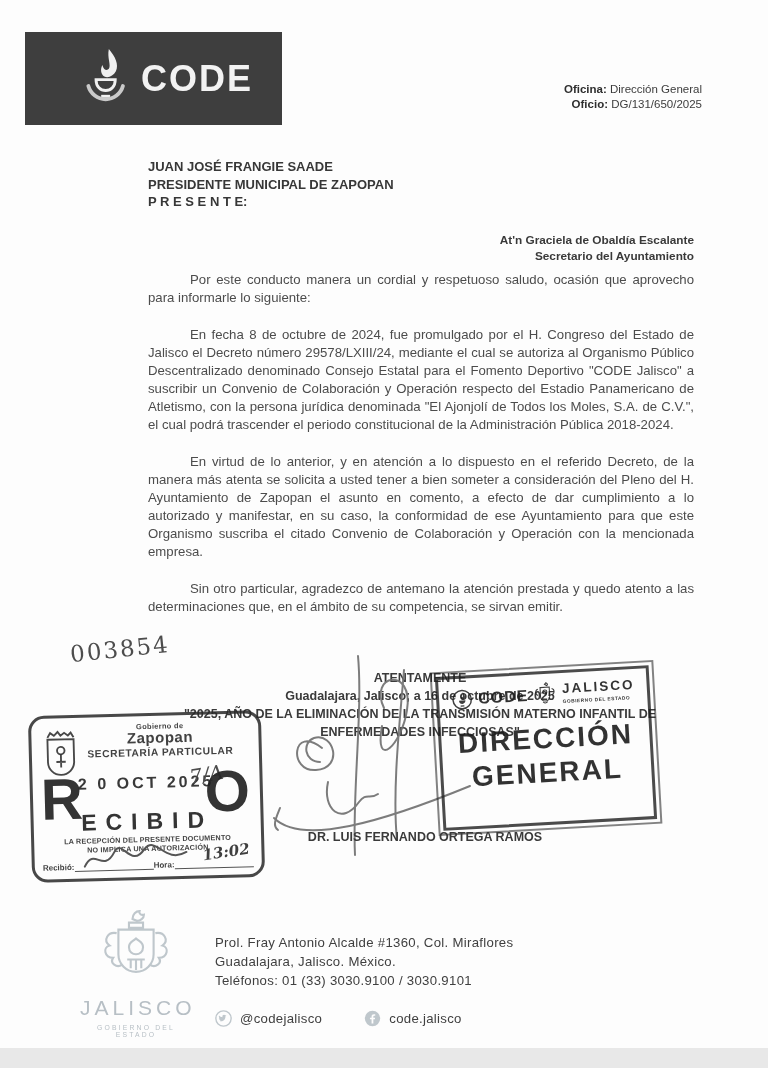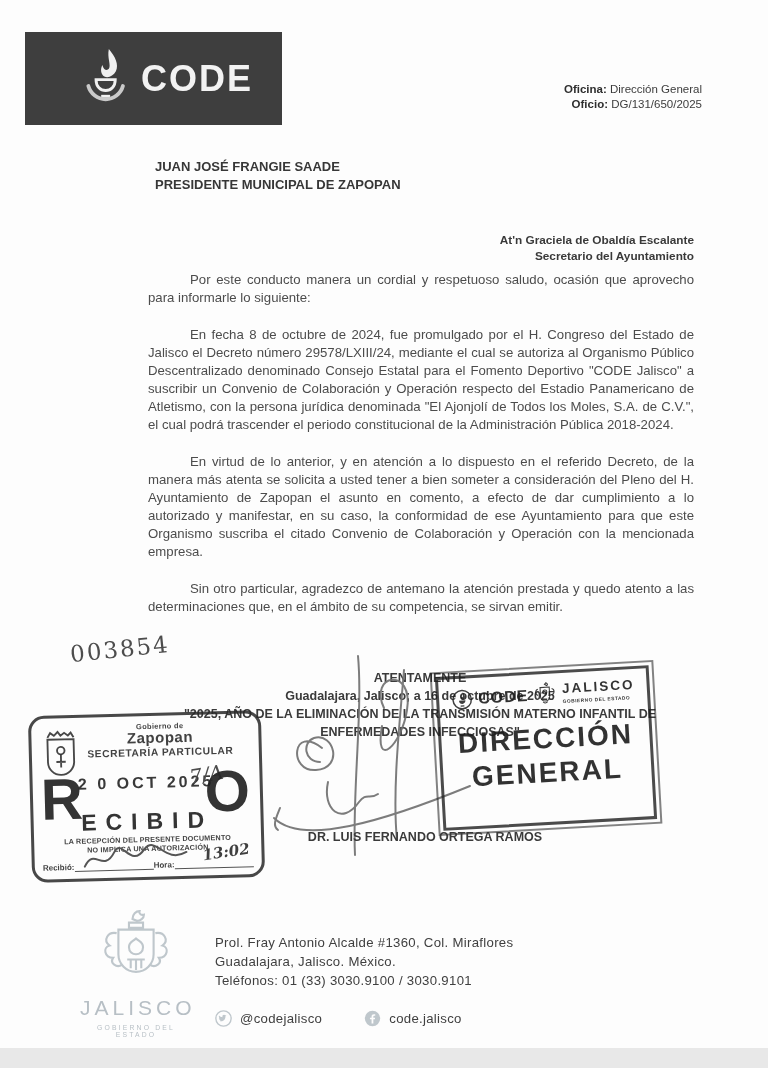--- a/index.html
+++ b/index.html
@@ -20,21 +20,21 @@
   }
   .office-info {
     position:absolute; right:66px; top:82px; text-align:right;
     font-size:11.5px; line-height:15px; color:#3c3c3c;margin-left:12px;
   }
   .office-info b { color:#2e2e2e; }
 
   
   .recipient {
     position:absolute; left:148px; top:158px;
-    font-weight:bold; font-size:13px; line-height:17.5px; color:#373737;margin-left:7px;
+    font-weight:bold; font-size:13px; line-height:17.5px; color:#373737;
   }
   .attention {
     position:absolute; right:74px; top:233px; text-align:right;
     font-weight:bold; font-size:11.8px; line-height:15.5px; color:#3a3a3a;
   }
 
   
   .body-text { position:absolute; left:148px; top:271px; width:546px; }
   .body-text p {
     font-size:13.2px; line-height:18px; text-align:justify;
@@ -145,20 +145,21 @@
   </div>
 
   <div class="office-info">
     <div><b>Oficina:</b><span> Dirección General</span></div>
     <div><b>Oficio:</b><span> DG/131/650/2025</span></div>
   </div>
 
   <div class="recipient">
     <div>JUAN JOSÉ FRANGIE SAADE</div>
     <div>PRESIDENTE MUNICIPAL DE ZAPOPAN</div>
+    <div>P R E S E N T E:</div>
   </div>
 
   <div class="attention">
     <div>At'n Graciela de Obaldía Escalante</div>
     <div>Secretario del Ayuntamiento</div>
   </div>
 
   <div class="body-text">
     <p>Por este conducto manera un cordial y respetuoso saludo, ocasión que aprovecho para informarle lo siguiente:</p>
     <p>En fecha 8 de octubre de 2024, fue promulgado por el H. Congreso del Estado de Jalisco el Decreto número 29578/LXIII/24, mediante el cual se autoriza al Organismo Público Descentralizado denominado Consejo Estatal para el Fomento Deportivo "CODE Jalisco" a suscribir un Convenio de Colaboración y Operación respecto del Estadio Panamericano de Atletismo, con la persona jurídica denominada "El Ajonjolí de Todos los Moles, S.A. de C.V.", el cual podrá trascender el periodo constitucional de la Administración Pública 2018-2024.</p>

